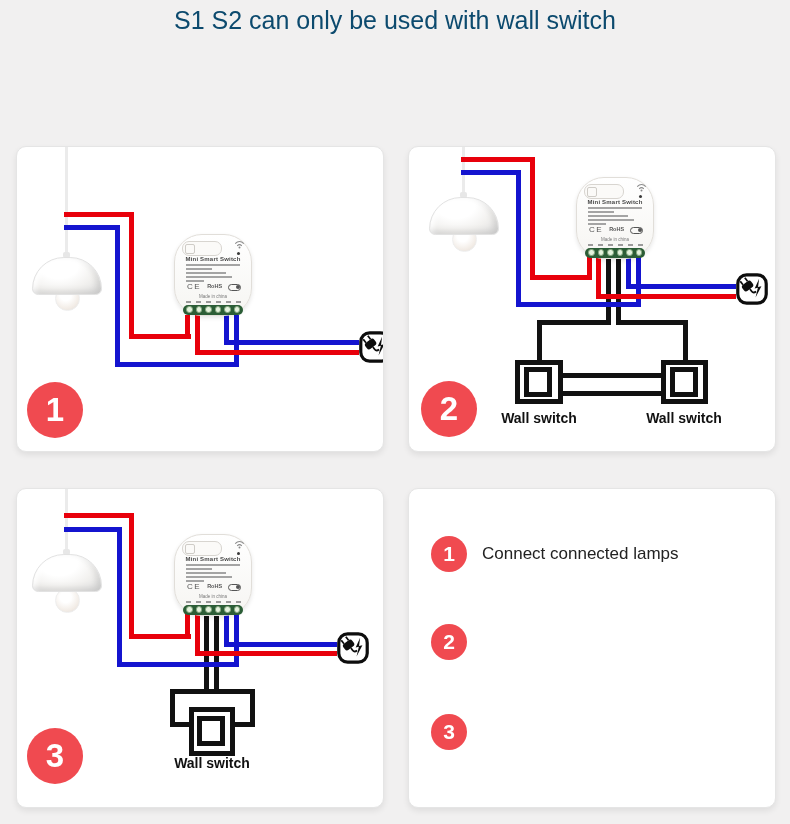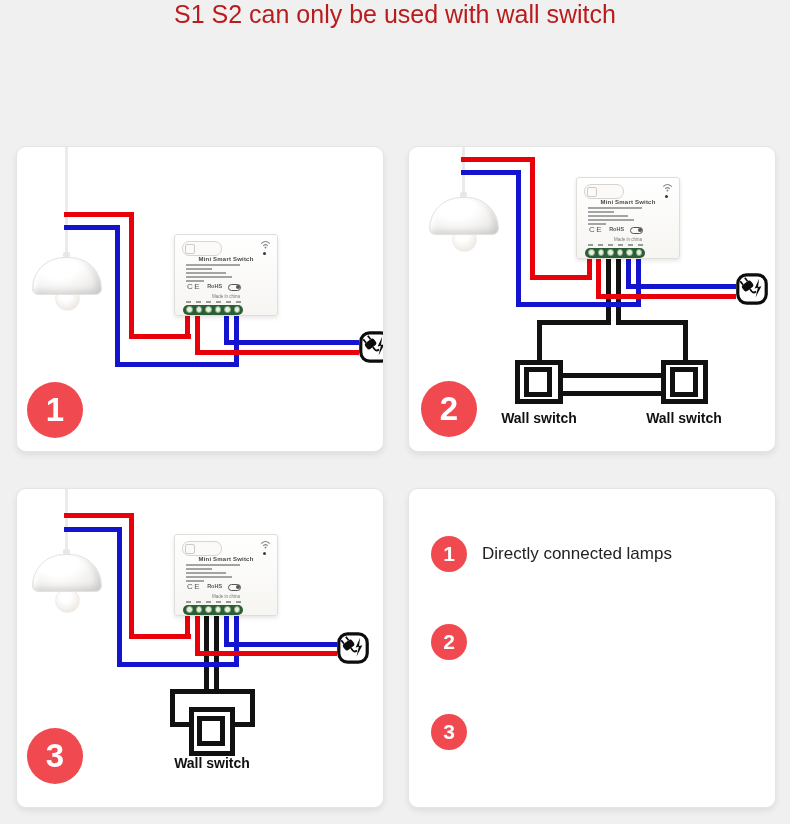--- a/index.html
+++ b/index.html
@@ -1,19 +1,19 @@
 <!DOCTYPE html>
 <html style="--live-wire-red: #e8000b; --neutral-wire-blue: #1414cf; --switch-wire-black: #121212; --badge-red: #f04a50; --terminal-green: #2b5d36; --page-background: #f1f0f0; --panel-background: #ffffff;"><head>
 <meta charset="utf-8">
 <style>
   html,body{margin:0;padding:0;}
   body{width:790px;height:824px;background:var(--page-background,#f1f0f0);font-family:"Liberation Sans",sans-serif;position:relative;overflow:hidden;}
   .hdr{position:absolute;top:0;left:0;width:790px;text-align:center;}
   .hdr h1{margin:16px 0 0;font-size:46px;font-weight:700;color:#141414;letter-spacing:-.5px;line-height:1.15;}
-  .hdr .sub{margin-top:0;font-size:25px;color:#b91c1c;}
+  .hdr .sub{margin-top:6px;font-size:25px;color:#0c4a6e;}
   .panel{position:absolute;background:var(--panel-background,#fff);border:1px solid #e5e5e5;border-radius:10px;box-shadow:0 3px 6px rgba(0,0,0,.08);overflow:hidden;}
   #p1{left:16px;top:146px;width:366px;height:304px;}
   #p2{left:408px;top:146px;width:366px;height:304px;}
   #p3{left:16px;top:488px;width:366px;height:318px;}
   #p4{left:408px;top:488px;width:366px;height:318px;}
   .wire{position:absolute;display:block;}
   .wire.red{background:var(--live-wire-red,#e8000b);z-index:3;}
   .wire.blue{background:var(--neutral-wire-blue,#1414cf);z-index:2;}
   .wire.black{background:var(--switch-wire-black,#121212);z-index:1;}
   .lamp-cord{position:absolute;width:3px;background:#ebebeb;z-index:0;}
@@ -21,21 +21,21 @@
   .lamp-dome{position:absolute;width:68px;height:36px;border-radius:36px 36px 7px 7px;border:1px solid #e2e2e2;background:radial-gradient(ellipse at 38% 22%,#fff 32%,#f2f1ef 62%,#dcdcdc 100%);box-shadow:inset -4px -3px 6px rgba(0,0,0,.10),inset 3px 3px 5px rgba(255,255,255,.9);z-index:2;}
   .lamp-bulb{position:absolute;width:23px;height:23px;border-radius:50%;background:radial-gradient(circle at 42% 35%,#fff 28%,#f2ece6 68%,#dfdad4 100%);border:1px solid #eee;z-index:1;}
   .badge{border-radius:50%;background:var(--badge-red,#f04a50);color:#fff;font-weight:700;display:flex;align-items:center;justify-content:center;z-index:7;}
   .badge.big{position:absolute;width:56px;height:56px;font-size:33px;}
   .badge.small{width:36px;height:36px;font-size:21px;flex:0 0 36px;}
   .plug{position:absolute;z-index:5;}
   .wsq{position:absolute;border:5px solid #111;background:#fff;box-sizing:border-box;z-index:4;}
   .wsq.top2{z-index:5;}
   .wconn{position:absolute;height:5px;background:#111;z-index:4;}
   .wlabel{position:absolute;width:100px;text-align:center;font-size:14px;font-weight:700;color:#111;z-index:6;}
-  .module{position:absolute;width:76px;height:80px;background:linear-gradient(#fff,#f6f5f2);border:1px solid #e1ded9;border-radius:3px;box-shadow:0 2px 4px rgba(0,0,0,.10);z-index:5;padding-left:26px;}
+  .module{position:absolute;width:76px;height:80px;background:linear-gradient(#fff,#f6f5f2);border:1px solid #e1ded9;border-radius:28px;box-shadow:0 2px 4px rgba(0,0,0,.10);z-index:5;}
   .m-btn{position:absolute;left:7px;top:6px;width:38px;height:13px;border:1px solid #d8d5d0;border-radius:7px;background:#fbfaf8;}
   .m-btn i{position:absolute;left:2px;top:2px;width:8px;height:8px;border:1px solid #cfccc7;border-radius:2px;}
   .m-wifi{position:absolute;right:6px;top:5px;}
   .m-dot{position:absolute;right:11px;top:17px;width:3px;height:3px;border-radius:50%;background:#3a3a3a;}
   .m-title{position:absolute;top:21px;left:0;right:0;text-align:center;font-size:6px;font-weight:700;color:#474747;letter-spacing:.2px;line-height:1;}
   .m-specs{position:absolute;top:29px;left:11px;}
   .m-specs i{display:block;height:2.2px;background:#8f8f8f;margin-bottom:1.7px;opacity:.8;}
   .m-certs{position:absolute;top:48px;left:12px;display:flex;align-items:center;gap:6px;}
   .m-ce{font-size:8px;color:#555;letter-spacing:1.5px;line-height:1;}
   .m-rohs{font-size:5.5px;font-weight:700;color:#555;line-height:1;}
@@ -304,21 +304,21 @@
   <div class="wsq top2" style="left:172px;top:218px;width:46px;height:49px"></div>
   <div class="wsq top2" style="left:180px;top:227px;width:28px;height:30px"></div>
   <div class="wlabel" style="left:145px;top:266px">Wall switch</div>
 
   <div class="badge big" style="left:10px;top:239px">3</div>
 </section>
 
 <section class="panel" id="p4">
   <div class="lrow" style="top:47px">
     <div class="badge small">1</div>
-    <div class="ltext">Directly connected lamps</div>
+    <div class="ltext">Connect connected lamps</div>
   </div>
   <div class="lrow" style="top:135px">
     <div class="badge small">2</div>
   </div>
   <div class="lrow" style="top:225px">
     <div class="badge small">3</div>
   </div>
 </section>
 
 </body></html>

